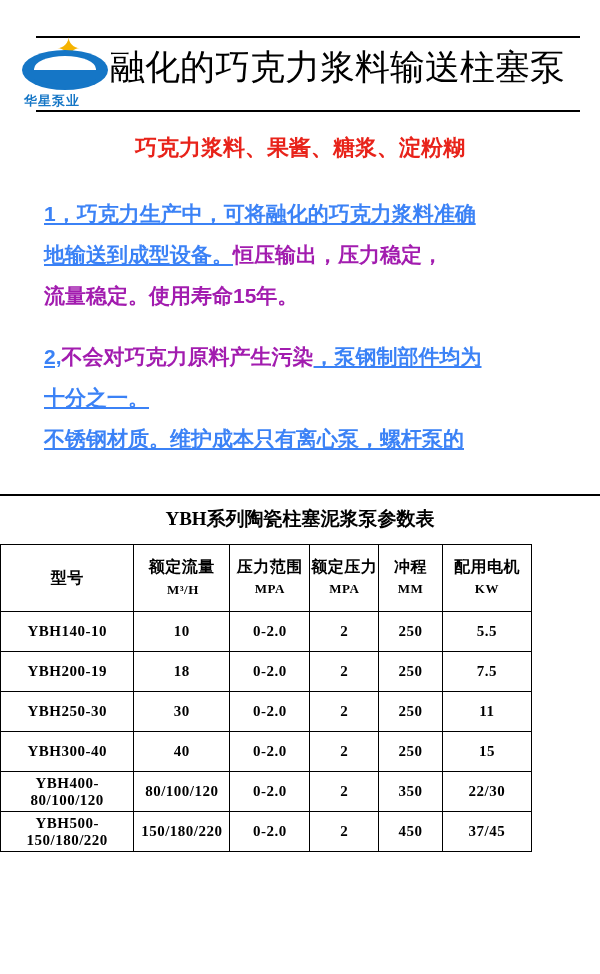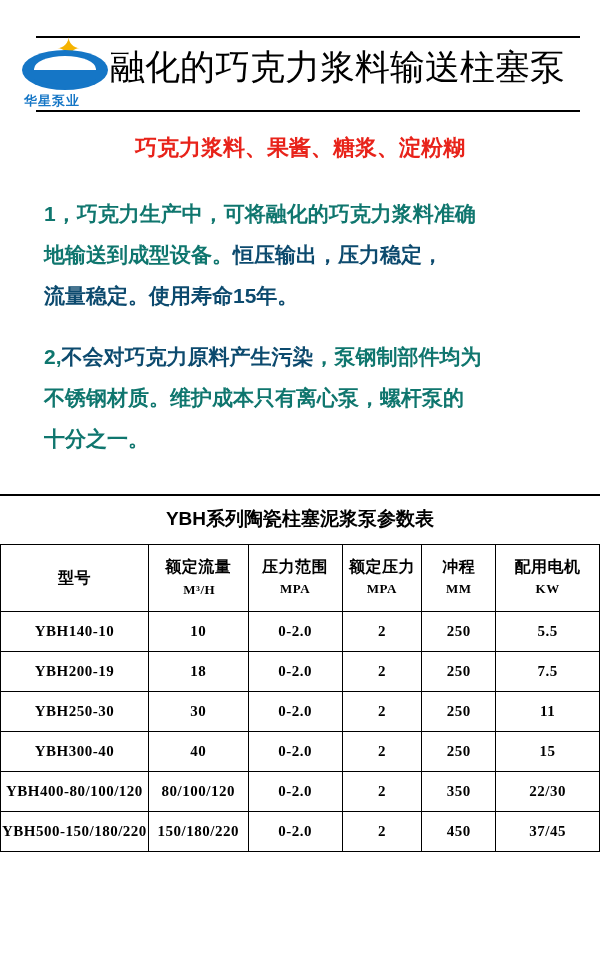--- a/index.html
+++ b/index.html
@@ -131,48 +131,48 @@
     font-weight: bold;
     line-height: 41px;
     font-family: "Liberation Sans", sans-serif;
   }
   .body-text p {
     margin: 0 0 0 0;
   }
   .p-gap {
     height: 20px;
   }
-  .red { color: #0c4a6e; }
-  .black { color: #0f766e; }
+  .red { color: #a21caf; }
+  .black { color: #3b82f6; text-decoration: underline; }
 
   
   .table-rule-top {
     position: absolute;
     left: 0;
     right: 0;
     top: 494px;
     height: 2px;
     background: #000000;
   }
   .table-caption {
     position: absolute;
     left: 0;
     right: 0;
     top: 506px;
     text-align: center;
     box-sizing: border-box;
     font-size: 19px;
     font-weight: bold;
-    font-family: Liberation Sans, sans-serif;
+    font-family: Liberation Serif, serif;
   }
   table.spec {
     position: absolute;
     left: 0px;
     top: 544px;
-    width: 600px;
+    width: 532px;
     border-collapse: collapse;
     font-family: "Liberation Serif", "DejaVu Serif", serif;
   }
   table.spec th, table.spec td {
     border: 1px solid #000000;
     text-align: center;
     vertical-align: middle;
     font-size: 15px;
     padding: 0;
     letter-spacing: 0.5px;
@@ -218,22 +218,22 @@
 <div class="body-text">
   <div id="paras">
       <div>
         <p><span class="black">1，巧克力生产中，可将融化的巧克力浆料准确</span></p>
         <p><span class="black">地输送到成型设备。</span><span class="red">恒压输出，压力稳定，</span></p>
         <p><span class="red">流量稳定。使用寿命15年。</span></p>
       </div>
       <div class="p-gap"></div>
       <div>
         <p><span class="black">2,</span><span class="red">不会对巧克力原料产生污染</span><span class="black">，泵钢制部件均为</span></p>
+        <p><span class="black">十分之一。</span></p>
         <p><span class="black">不锈钢材质。维护成本只有离心泵，螺杆泵的</span></p>
-        <p><span class="black">十分之一。</span></p>
       </div>
     </div>
 </div>
 
 <div class="table-rule-top"></div>
 <div class="table-caption">YBH系列陶瓷柱塞泥浆泵参数表</div>
 
 <table class="spec">
   <colgroup>
     <col class="c0">

